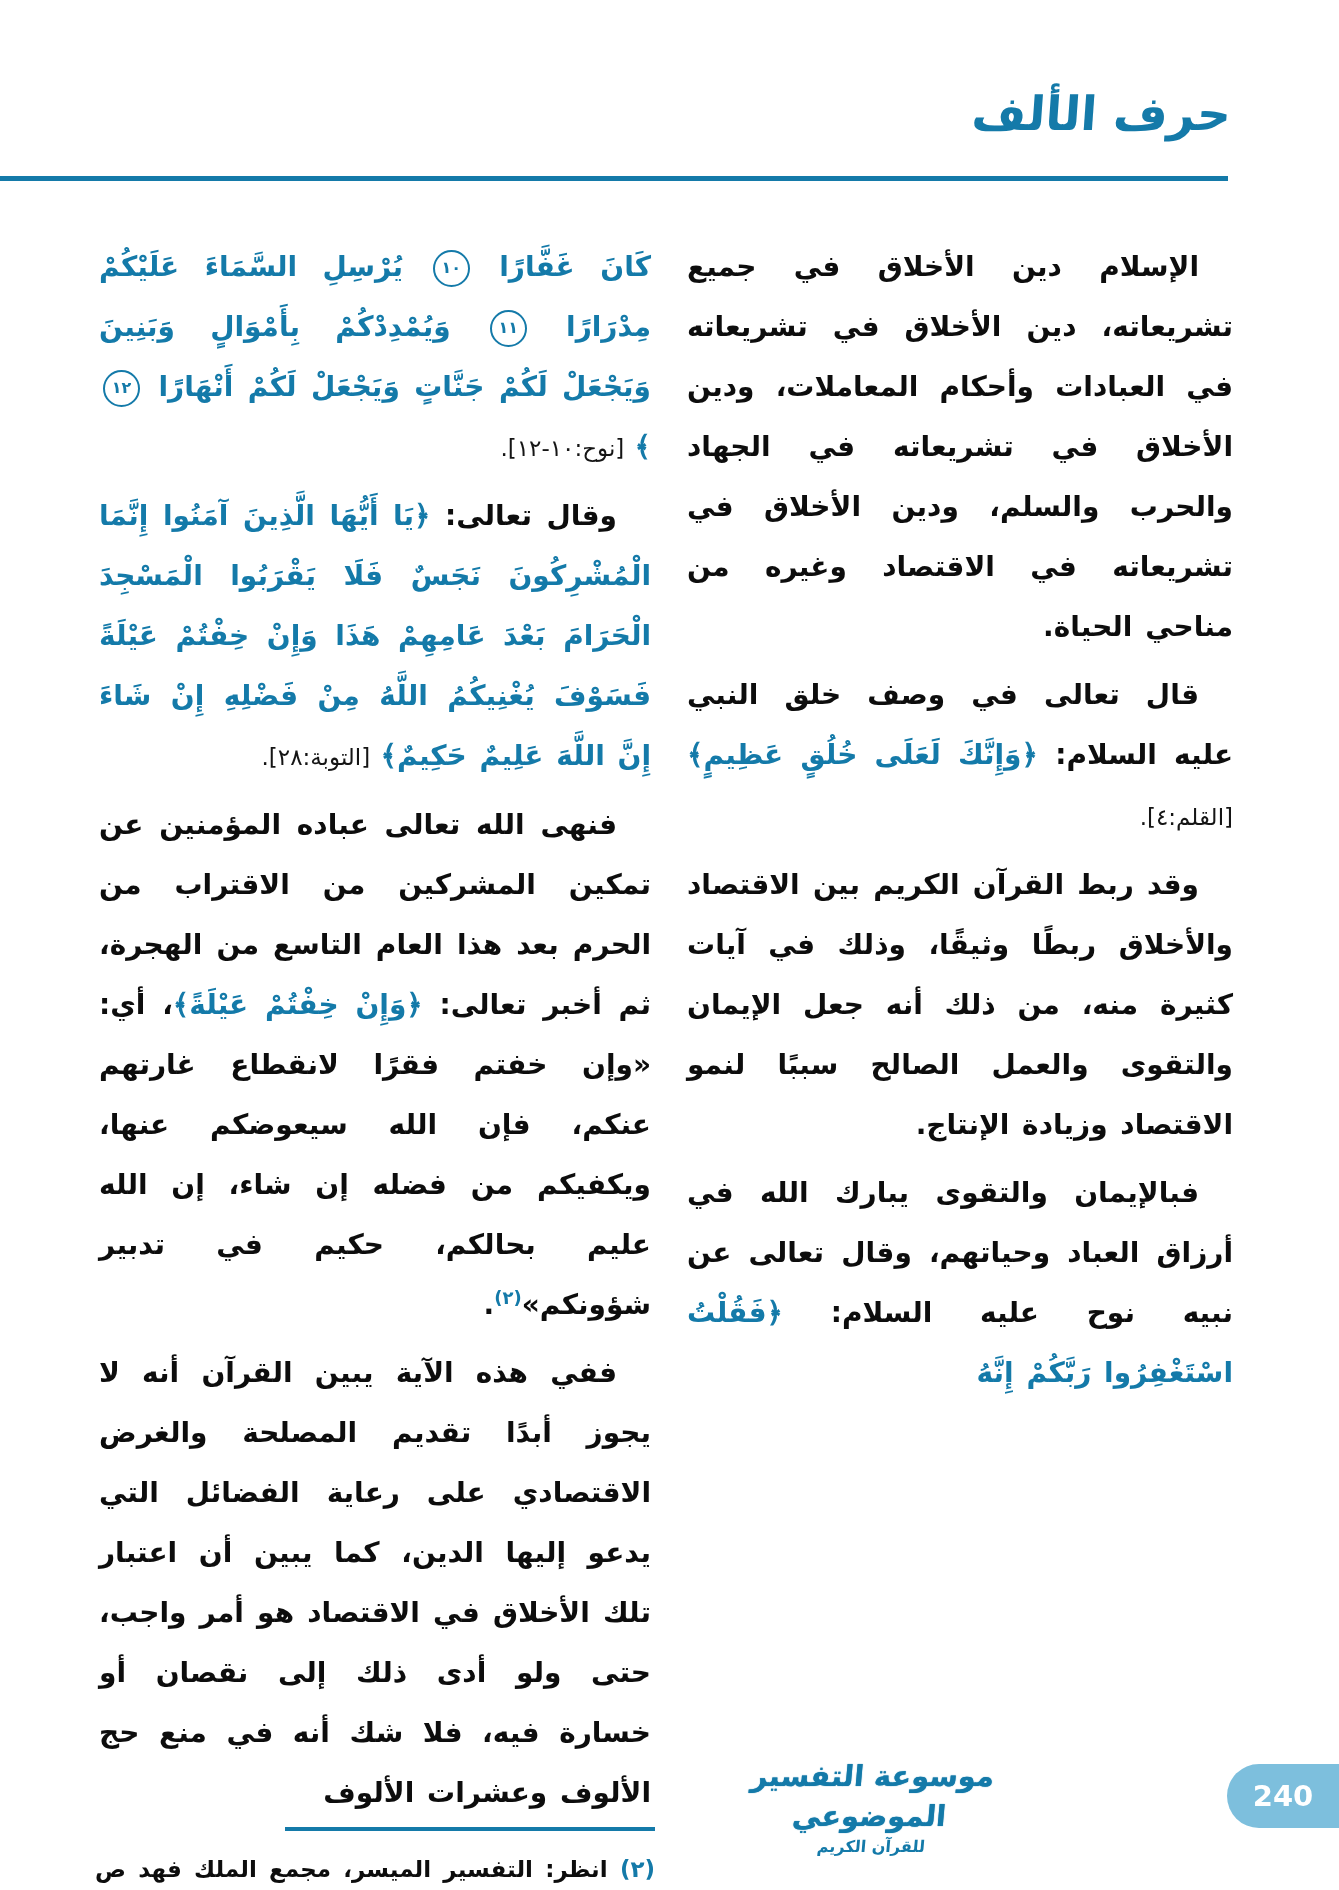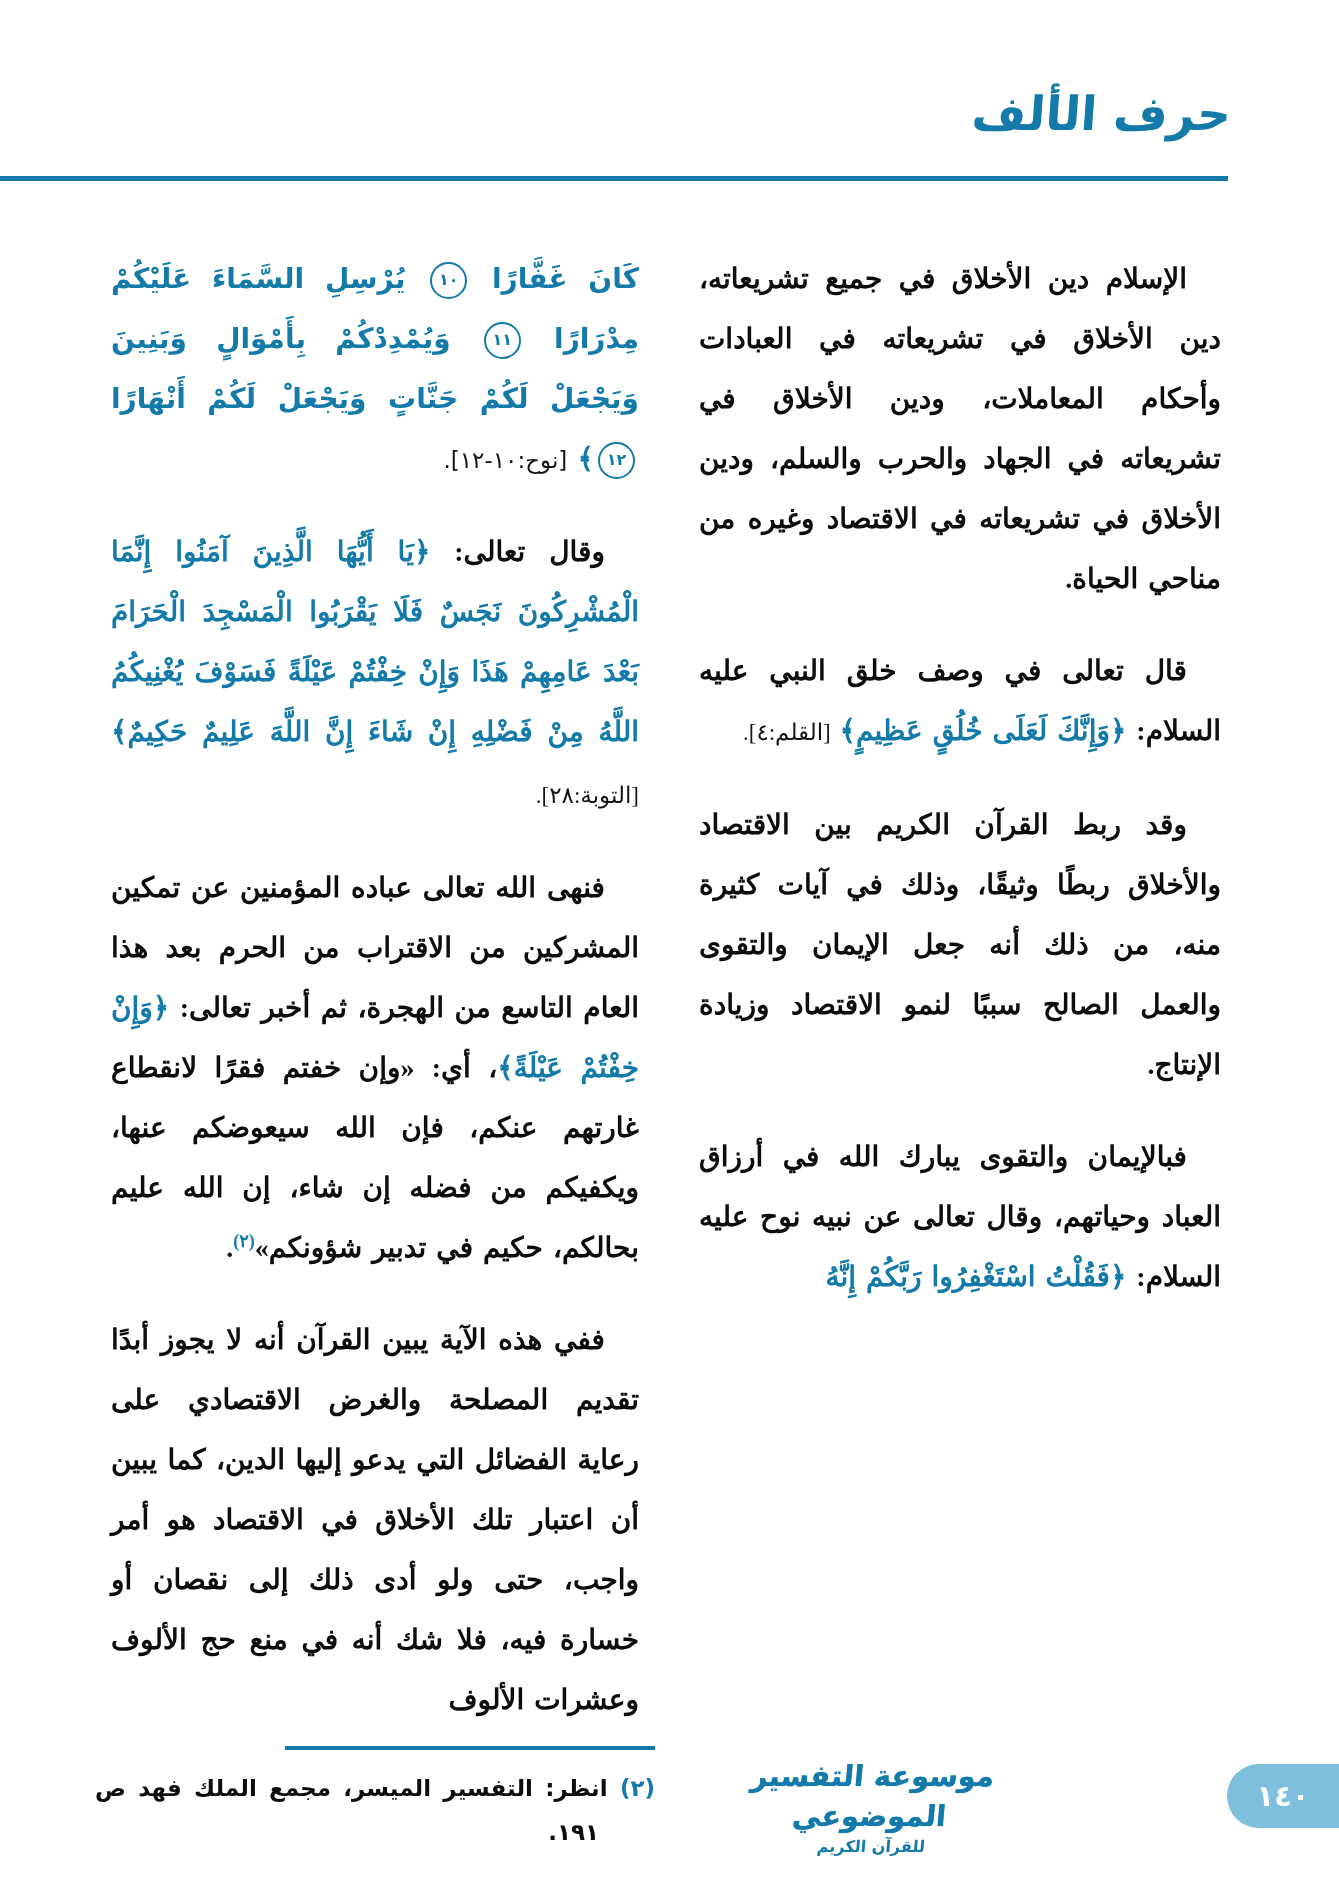--- a/index.html
+++ b/index.html
@@ -44,27 +44,27 @@
     height:59px;background:var(--accent);
     display:flex;align-items:center;justify-content:center;
     margin-bottom:13px;flex:0 0 auto;
   }
   .article-title-box span{
     color:#ffffff;font-size:33px;font-weight:bold;
     text-shadow:0 1px 0 rgba(0,0,0,.25);
   }
 
   p.body-par{
-    margin:16px;
+    margin:4px;
     font-size:28px;font-weight:bold;
     line-height:60px;
     text-align:justify;
     word-spacing:3px;
   }
-  p.indent{text-indent:34px;font-family:Liberation Serif, serif;}
+  p.indent{text-indent:34px;}
   .quran{color:var(--accent);}
   .ref{font-weight:normal;font-size:23px;color:#151515;}
   .ref-block{display:block;font-weight:normal;font-size:23px;color:#151515;line-height:54px;}
   sup.fn-sup{
     color:var(--accent);font-size:18px;font-weight:bold;
     line-height:0;vertical-align:super;
   }
   .ayah-badge{
     display:inline-flex;align-items:center;justify-content:center;
     width:37px;height:37px;box-sizing:border-box;
@@ -148,16 +148,16 @@
       </div>
     </section>
   </main>
 
   <div class="publisher-logo">
     <div class="logo-line1">موسوعة التفسير الموضوعي</div>
     <div class="logo-line2">للقرآن الكريم</div>
   </div>
 
   <div class="page-number-pill">
-    <span>١٤٠</span>
+    <span>240</span>
   </div>
 
 </div>
 
 </body></html>

